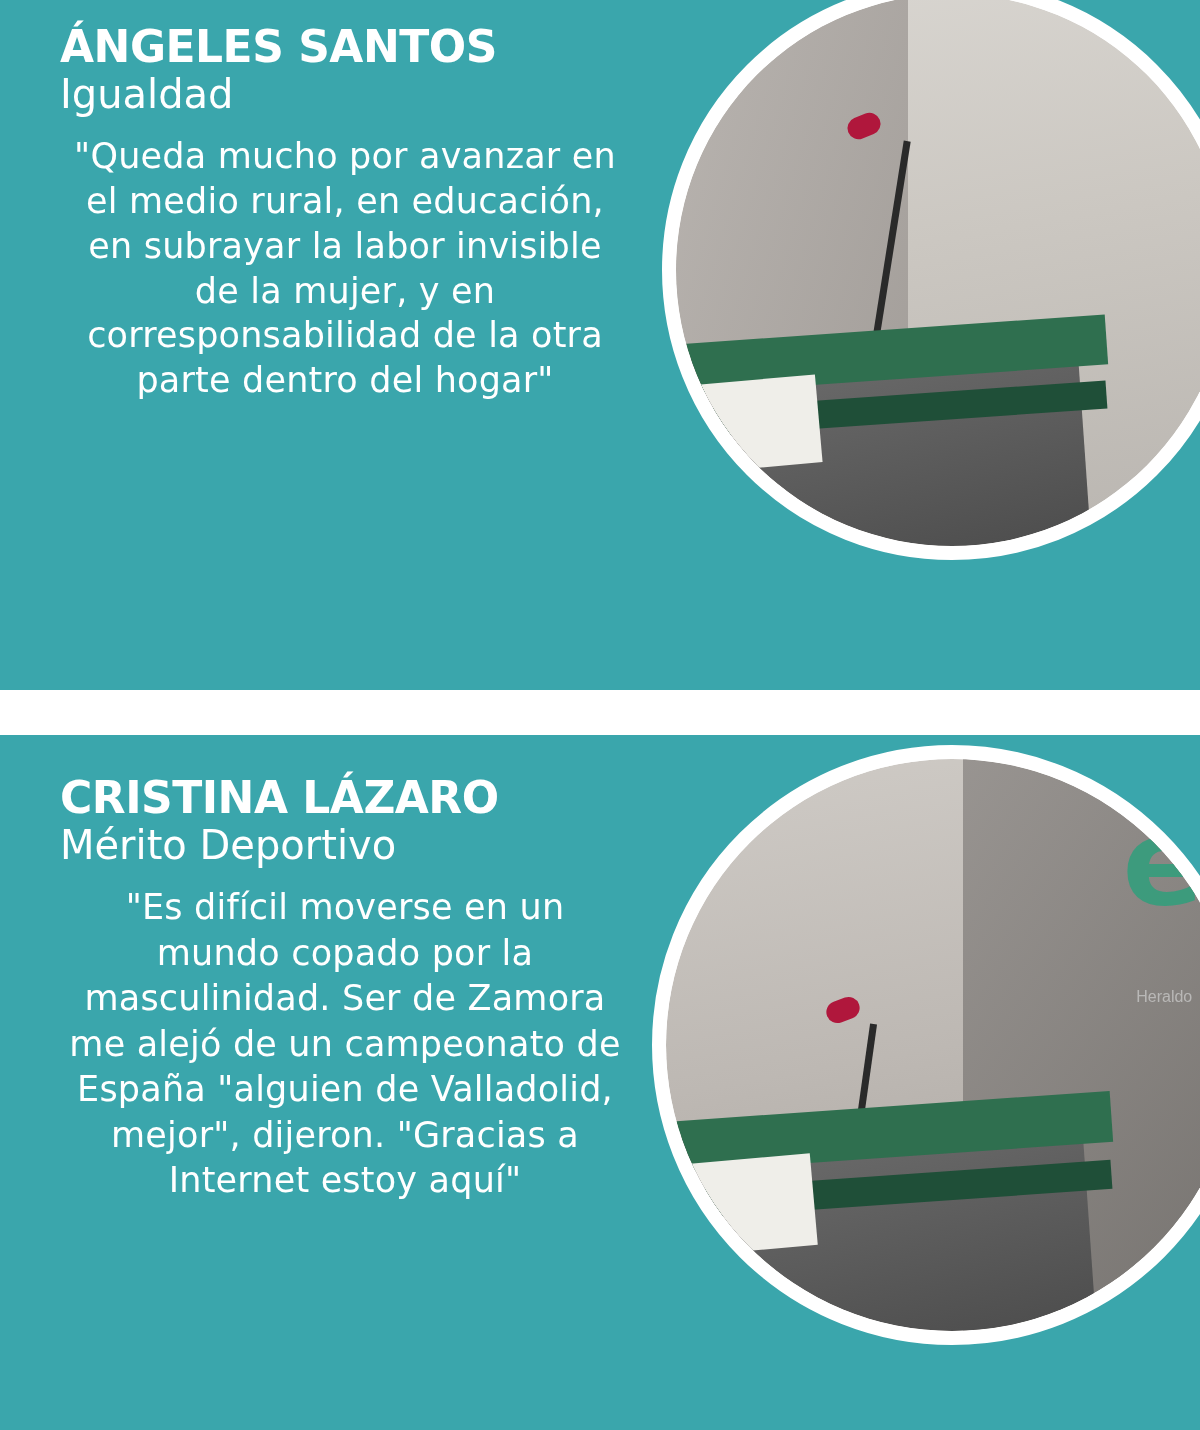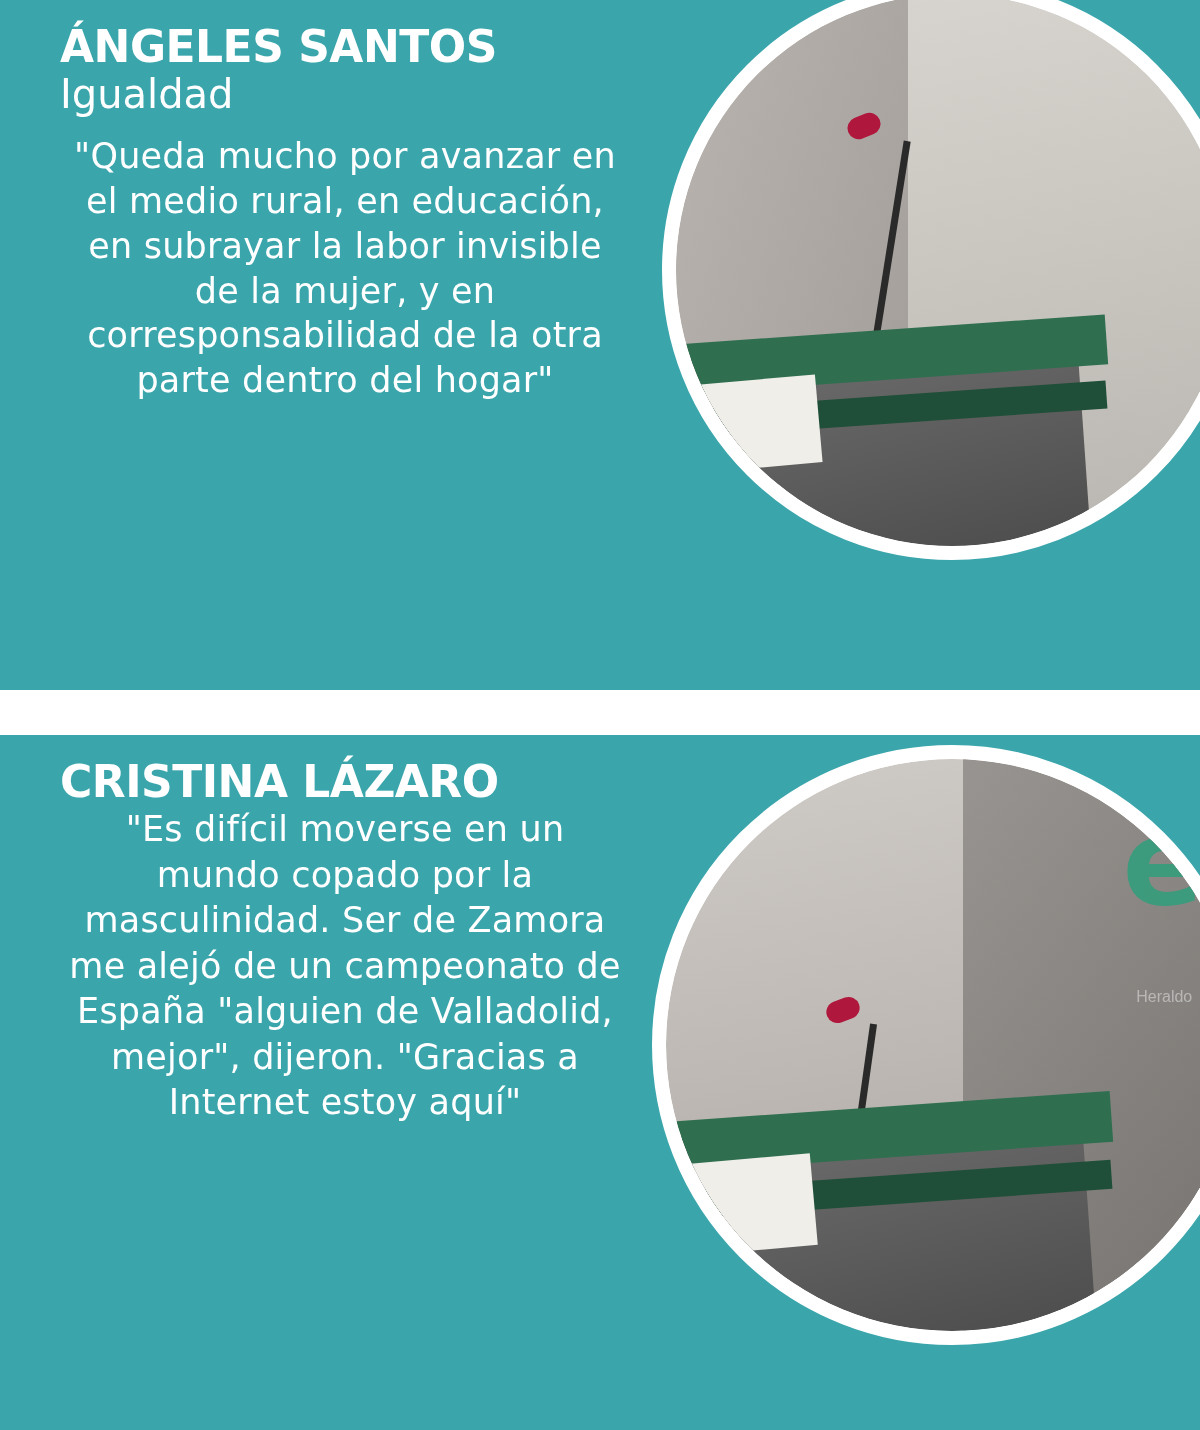--- a/index.html
+++ b/index.html
@@ -48,21 +48,21 @@
     position: absolute;
     left: 0;
     top: 0;
     width: 660px;
     height: 100%;
     padding: 24px 30px 20px 60px;
     box-sizing: border-box;
     color: #ffffff;
   }
   .card-2 .text-col {
-    padding-top: 24px;
+    padding-top: 40px;
   }
   .name {
     font-family: "DejaVu Sans", sans-serif;
     font-weight: bold;
     font-size: 44px;
     letter-spacing: -0.5px;
     line-height: 1.05;
     color: #ffffff;
     margin: 0 0 2px 0;
     white-space: nowrap;
@@ -315,20 +315,21 @@
             <div class="hand" style="left:66%; top:70%; width:14%; height:12%;"></div>
             <div class="award" style="left:46%; top:62%; width:30%; height:22%; transform: rotate(-6deg);">
               <div class="award-hole" style="left:30%; top:26%; width:40%; height:48%;"></div>
             </div>
           </div>
         </div>
       </div>
 
       <div class="text-col">
         <h2 class="name">CRISTINA LÁZARO</h2>
+        <div class="role">Mérito Deportivo</div>
         <p class="quote">"Es difícil moverse en un mundo copado por la masculinidad. Ser de Zamora me alejó de un campeonato de España "alguien de Valladolid, mejor", dijeron. "Gracias a Internet estoy aquí"</p>
       </div>
 
       <div class="corner-mark" style="right:0; top:0; width:30px; height:14px;"></div>
     </div>
   </div>
 
 </div>
 
 </body></html>

